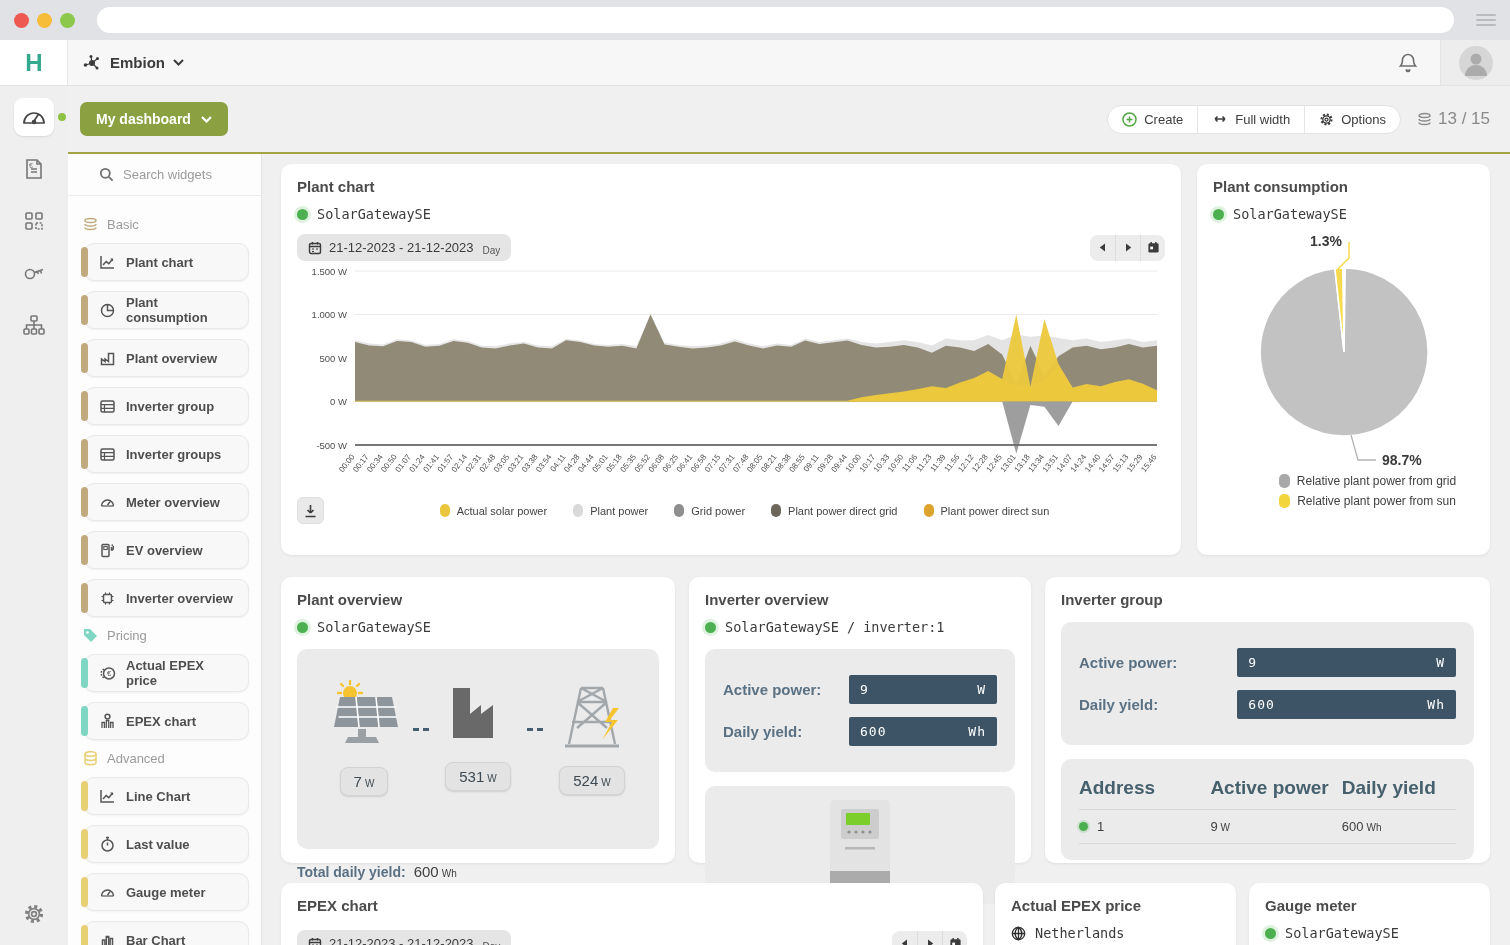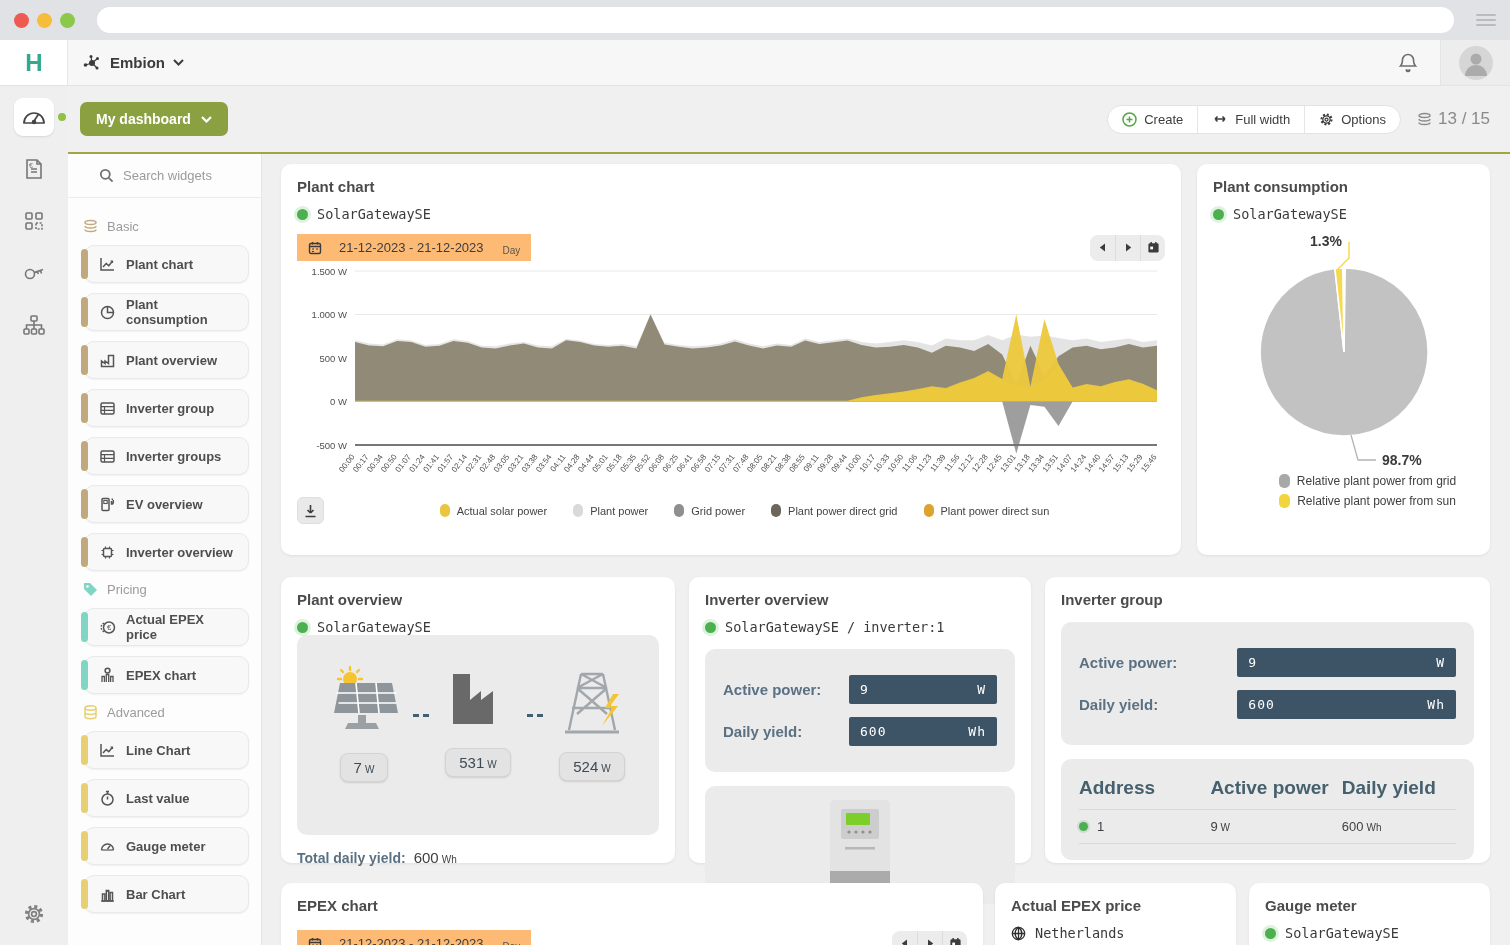--- a/index.html
+++ b/index.html
@@ -59,40 +59,40 @@
 
   
   .main { flex:1; position:relative; background:#f0f0f1; overflow:hidden; }
   .card { position:absolute; background:#fff; border-radius:10px; box-shadow:0 1px 3px rgba(0,0,0,.07); padding:14px 16px; }
   .card-title { font-size:15px; font-weight:700; color:#4b4b4b; }
   .device-row { display:flex; align-items:center; gap:9px; margin-top:11px; }
   .status-dot { width:11px; height:11px; border-radius:50%; background:#4caf50; box-shadow:0 0 0 3px rgba(76,175,80,.18); }
   .device-name { font-family:"DejaVu Sans Mono",monospace; font-size:13.5px; color:#3a3a3a; }
 
   .date-row { display:flex; align-items:center; margin-top:12px; }
-  .date-pill { background:#fdba74; border-radius:0; padding:6px 11px; display:flex; align-items:center; gap:17px;
+  .date-pill { background:#e5e5e5; border-radius:8px; padding:6px 11px; display:flex; align-items:center; gap:7px;
                font-size:13px; color:#3c3c3c; cursor:pointer; }
   .date-mode { font-size:10px; color:#555; position:relative; bottom:-3px; margin-left:2px; }
   .nav-group { margin-left:auto; background:#ececec; border-radius:8px; display:flex; overflow:hidden; }
   .nav-btn { width:25px; height:26px; display:flex; align-items:center; justify-content:center; border:none; background:none; cursor:pointer; color:#3c3c3c; }
   .nav-btn + .nav-btn { border-left:1px solid #dcdcdc; }
 
   .chart-area { margin-top:4px; }
   .chart-footer { display:flex; align-items:center; margin-top:0px; }
   .dl-btn { width:27px; height:27px; background:#e9e9e9; border:1px solid #dedede; border-radius:6px; display:flex; align-items:center; justify-content:center; cursor:pointer; color:#3c3c3c; }
   .legend-row { flex:1; display:flex; justify-content:center; gap:26px; }
   .legend-item { display:flex; align-items:center; gap:7px; font-size:11px; color:#444; }
   .legend-dot { width:10px; height:13px; border-radius:5px; }
 
   .pie-wrap { display:flex; justify-content:center; margin-top:2px; }
   .pie-legend { display:flex; flex-direction:column; gap:6px; align-items:center; margin:2px 0 0 48px; }
   .pie-legend .legend-item{ font-size:12px; color:#3f3f3f; }
 
   .panel { background:#ebebeb; border-radius:10px; }
-  .overview-panel { padding:30px 24px 26px; height:200px; }
+  .overview-panel { margin-top:14px; padding:30px 24px 26px; height:200px; }
   .flow-row { display:flex; align-items:center; justify-content:space-between; }
   .flow-node { display:flex; flex-direction:column; align-items:center; width:86px; }
   .flow-link { flex:1; border-top:3px dashed #44606f; margin:0 6px; position:relative; top:-8px; }
   .value-pill { margin-top:16px; background:#e3e3e3; border:1px solid #d3d3d3; border-radius:8px; padding:5px 13px;
                 font-size:15px; color:#3e4a53; box-shadow:0 1px 2px rgba(0,0,0,.12); white-space:nowrap;}
   .unit { font-size:10px; margin-left:3px; }
   .total-row { margin-top:14px; font-size:14px; color:#5a7184; font-weight:700; display:flex; align-items:baseline; gap:8px;}
   .total-val { color:#3f3f3f; font-weight:400; font-size:15px; }
 
   .kv-panel { margin-top:14px; padding:16px 18px; }
@@ -342,20 +342,30 @@
               <span class="wi-label">Inverter group</span>
             </div>
             <div class="widget-item" style="--accent: #c0a97c;">
               <span class="wi-icon">
                 <svg width="17" height="17" viewBox="0 0 17 17" fill="none" stroke="currentColor" stroke-width="1.5">
                   <rect x="2" y="3" width="13" height="11" rx="1.5"></rect>
                   <path d="M2 6.7h13M2 10.3h13M5.5 6.7v7.3" stroke-width="1.2"></path>
                 </svg>
               </span>
               <span class="wi-label">Inverter groups</span>
+            </div>
+            <div class="widget-item" style="--accent: #c0a97c;">
+              <span class="wi-icon">
+                <svg width="17" height="17" viewBox="0 0 17 17" fill="none" stroke="currentColor" stroke-width="1.5">
+                  <path d="M2.5 12a6 6 0 1 1 12 0"></path>
+                  <path d="M8.5 11l2.6-3.4"></path>
+                  <path d="M2.5 12h12" stroke-width="1.2"></path>
+                </svg>
+              </span>
+              <span class="wi-label">Meter overview</span>
             </div>
             <div class="widget-item" style="--accent: #c0a97c;">
               <span class="wi-icon">
                 <svg width="17" height="17" viewBox="0 0 17 17" fill="none" stroke="currentColor" stroke-width="1.5">
                   <rect x="3" y="2.5" width="7" height="12" rx="1"></rect>
                   <rect x="4.8" y="4.5" width="3.4" height="3" stroke-width="1.1"></rect>
                   <path d="M12.5 5v3a1.8 1.8 0 0 0 1.8-1.8V4M13.3 2.5V4"></path>
                 </svg>
               </span>
               <span class="wi-label">EV overview</span>

